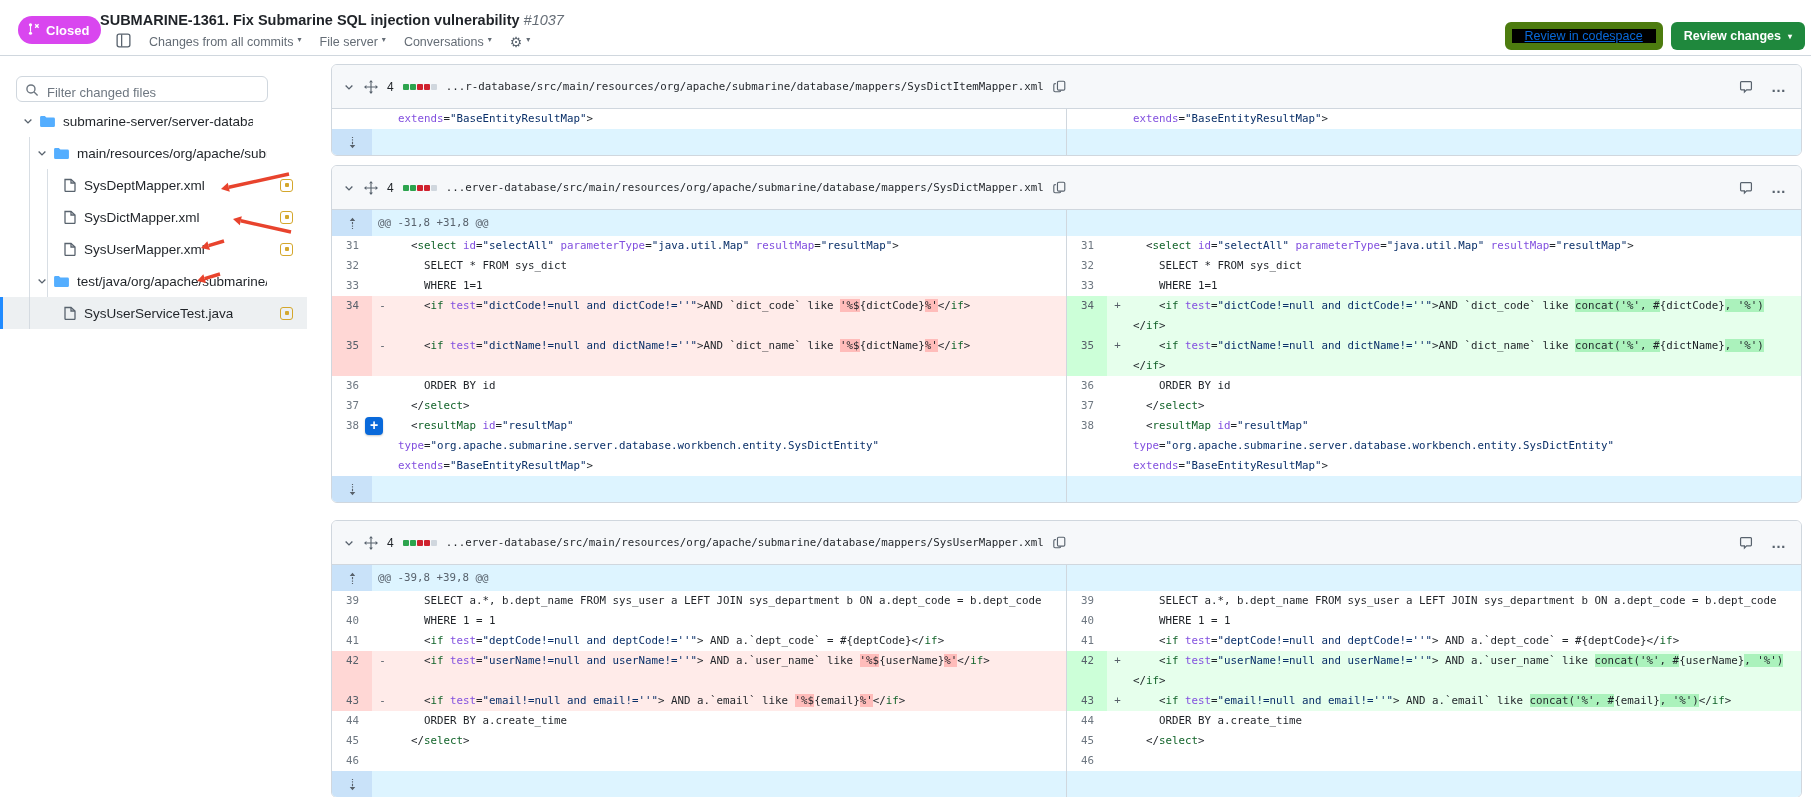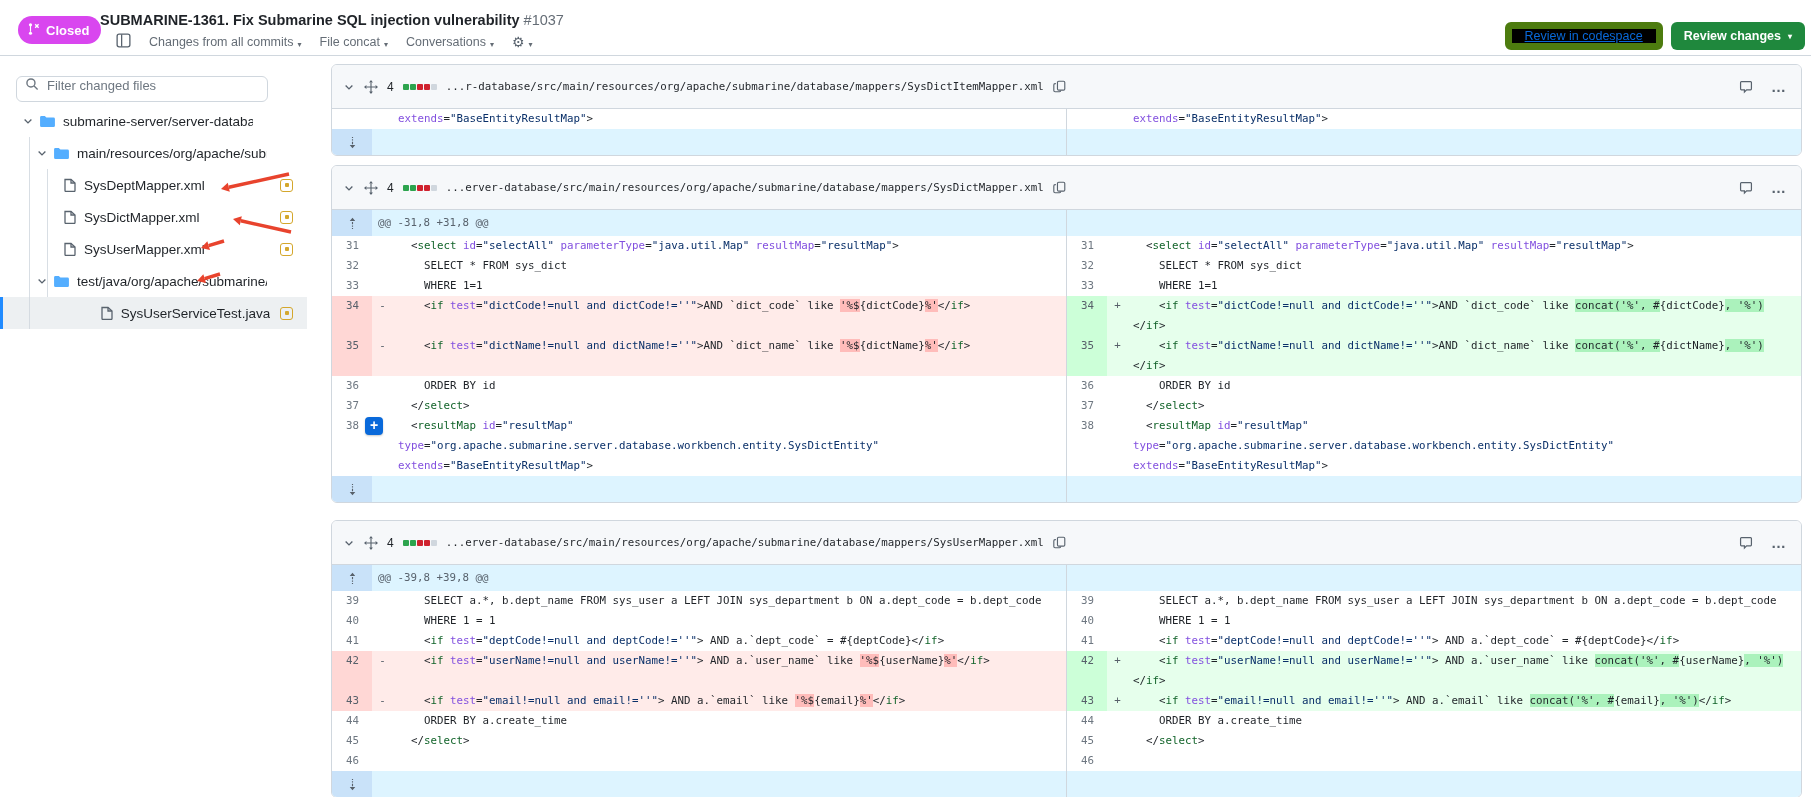--- a/index.html
+++ b/index.html
@@ -9,36 +9,36 @@
     background:#fff; color:#1f2328;
     font-family:"Liberation Sans", sans-serif;
   }
   
   .tophead { position:absolute; top:0; left:0; width:1811px; height:56px; background:#fff;
              border-bottom:1px solid #d0d7de; z-index:10; }
   .badge { position:absolute; left:18px; top:16px; height:28px; padding:0 12px 0 9px;
            background:#d946ef; color:#fff;	border-radius:999px; display:flex; align-items:center;
            gap:5px; font-size:13px; font-weight:700; }
   .prtitle { position:absolute; left:100px; top:12px; font-size:14.5px; font-weight:700; white-space:nowrap; }
-  .prnum { color:#656d76; font-weight:400; }
+  .prnum { color:#656d76; font-weight:400;font-style:italic; }
   .toolrow { position:absolute; left:116px; top:33px; display:flex; align-items:center; gap:18px;
              color:#656d76; font-size:12.5px; }
-  .toolitem { display:flex; align-items:flex-end; gap:4px; cursor:pointer; }
+  .toolitem { display:flex; align-items:flex-start; gap:4px; cursor:pointer; }
   .caret { font-size:8px; color:#656d76; }
   .gear { font-size:14px; line-height:14px; color:#59636e; }
   .hbtns { position:absolute; right:6px; top:22px; display:flex; gap:8px; }
   .btn { height:28px; border-radius:6px; font-size:12.5px; display:flex; align-items:center;
          padding:0 13px; cursor:pointer; white-space:nowrap; }
   .btn.codespace { border:7px solid #4d7c0f; background:#000000; color:#0969da;text-decoration:underline; }
   .btn.review { background:#1f883d; color:#fff; font-weight:600; gap:7px;justify-content:center; }
   .btn.review .caret { color:#fff; }
   
   .sidebar { position:absolute; top:56px; left:0; width:307px; bottom:0; background:#fff; }
   .filter { position:absolute; top:20px; left:16px; width:252px; height:26px; border:1px solid #d0d7de;
-            border-radius:6px; display:flex; align-items:flex-start; padding:0 8px; gap:6px; background:#fff; }
+            border-radius:6px; display:flex; align-items:flex-end; padding:0 8px; gap:6px; background:#fff; }
   .filter input { border:none; outline:none; flex:1; font-size:13px; color:#1f2328;
                   font-family:"Liberation Sans",sans-serif; }
   .filter input::placeholder { color:#6e7781; }
   .tree { position:absolute; top:49px; left:0; right:0; }
   .trow { height:32px; display:flex; align-items:center; position:relative; font-size:13.5px;
           color:#1f2328; cursor:pointer; white-space:nowrap; }
   .trow.sel { background:rgba(208,215,222,.38); box-shadow:inset 3px 0 0 #218bff; }
   .tlabel { margin-left:8px; overflow:hidden; text-overflow:clip; max-width:190px; }
   .tchev { margin-right:6px; display:flex; }
   .modsq { position:absolute; right:14px; width:13px; height:13px; border:1.5px solid #d4a72c;
@@ -105,21 +105,21 @@
       <svg width="15" height="15" viewBox="0 0 16 16" fill="none" stroke="#59636e" stroke-width="1.4">
           <rect x="1.2" y="1.2" width="13.6" height="13.6" rx="2.2"></rect>
           <path d="M6 1.5v13"></path>
         </svg>
     </span>
     <span class="toolitem">
       <span>Changes from all commits</span>
       <span class="caret">▾</span>
     </span>
     <span class="toolitem">
-      <span>File concat</span>
+      <span>File server</span>
       <span class="caret">▾</span>
     </span>
     <span class="toolitem">
       <span>Conversations</span>
       <span class="caret">▾</span>
     </span>
     <span class="toolitem">
       <span class="gear">⚙</span>
       <span class="caret">▾</span>
     </span>
@@ -214,21 +214,21 @@
             <path d="M3.5 6l4.5 4.5L12.5 6"></path>
           </svg>
         </span>
         <span style="display: flex;">
           <svg width="15" height="13" viewBox="0 0 16 14" fill="#54aeff">
             <path d="M0 2.5A1.5 1.5 0 0 1 1.5 1h3.6l1.7 1.8h7.7A1.5 1.5 0 0 1 16 4.3v7.2a1.5 1.5 0 0 1-1.5 1.5h-13A1.5 1.5 0 0 1 0 11.5z"></path>
           </svg>
         </span>
         <span class="tlabel">test/java/org/apache/submarine/s...</span>
       </div>
-      <div class="trow sel" style="padding-left: 64px; justify-content: center;">
+      <div class="trow sel" style="padding-left: 64px;">
         <span style="display: flex;">
           <svg width="12" height="14" viewBox="0 0 12 14" fill="none" stroke="#59636e" stroke-width="1.3">
             <path d="M1 1.5h6L11 5v7.5a1 1 0 0 1-1 1H2a1 1 0 0 1-1-1z"></path>
             <path d="M7 1.5V5h4"></path>
           </svg>
         </span>
         <span class="tlabel">SysUserServiceTest.java</span>
         <span class="modsq">
           <i></i>
         </span>

